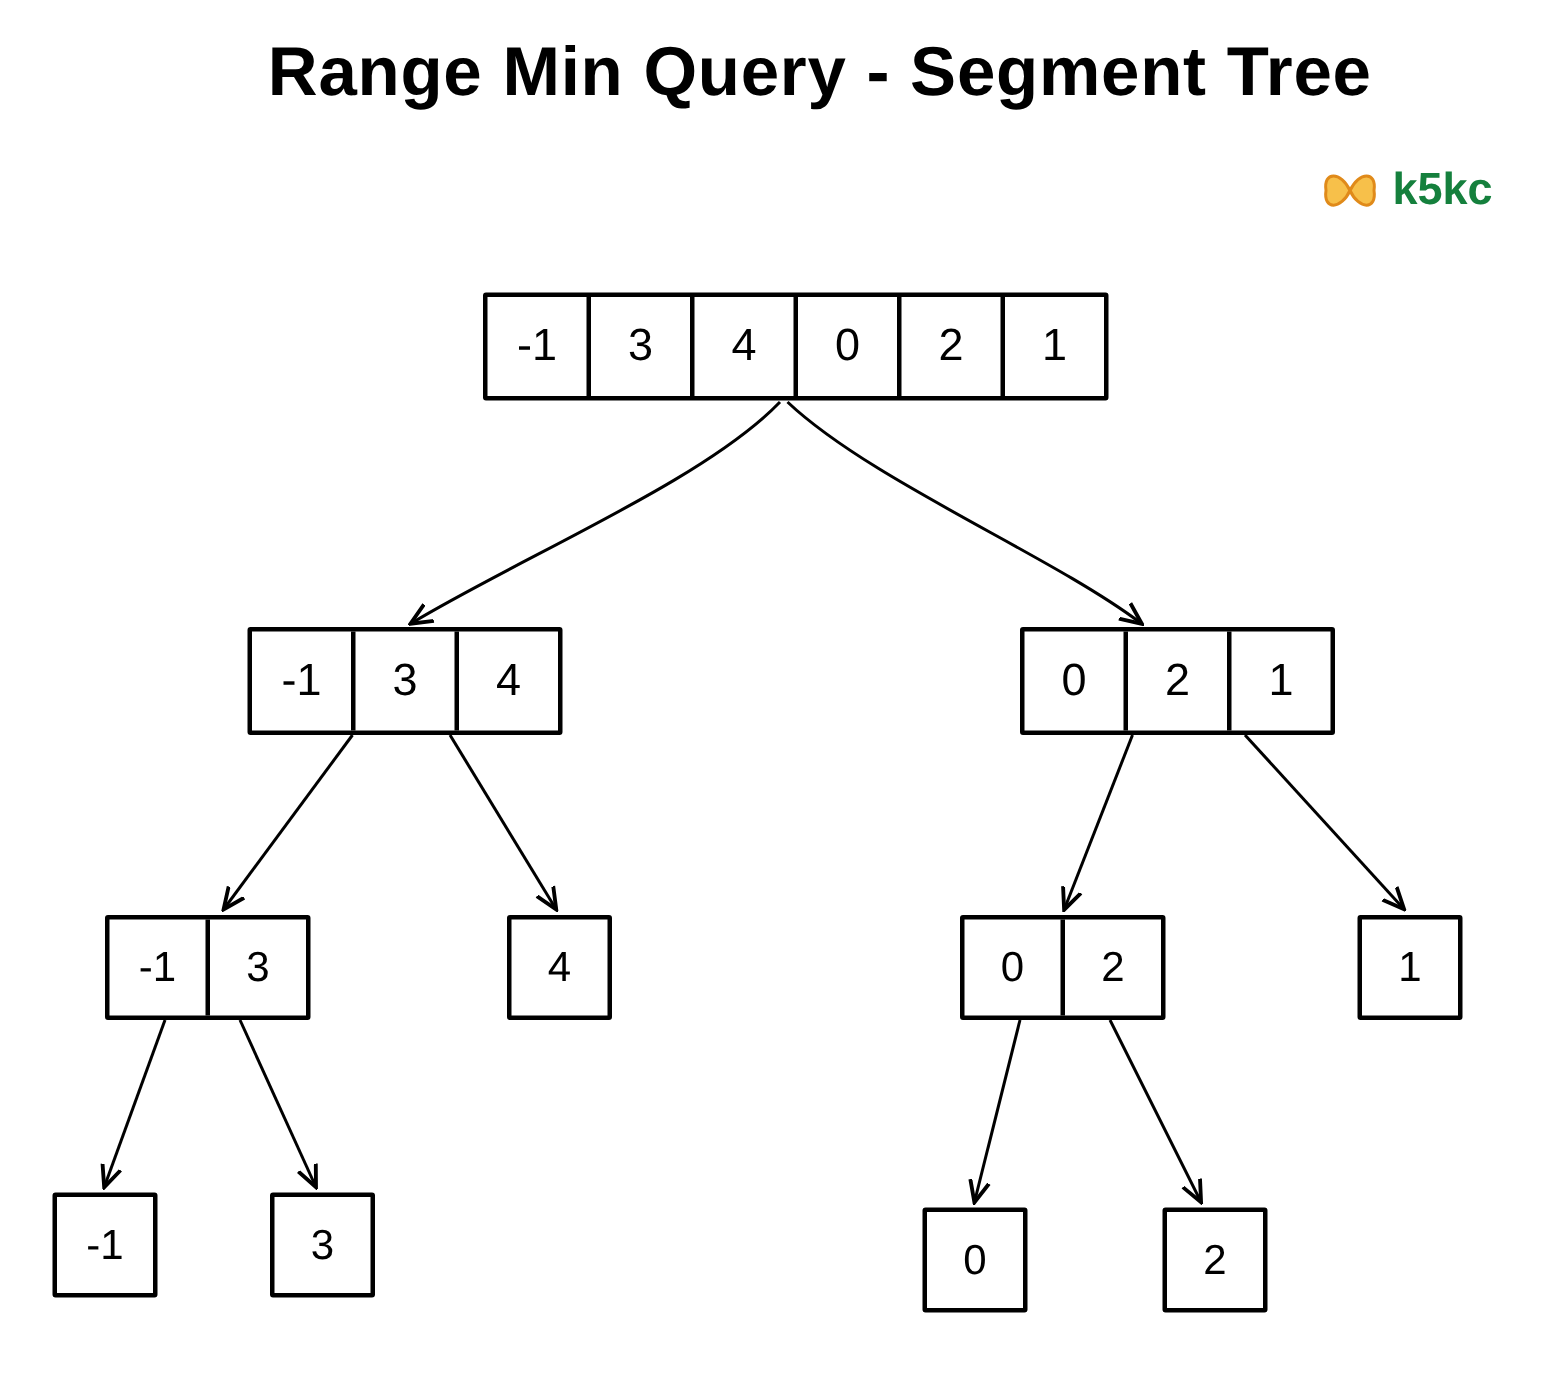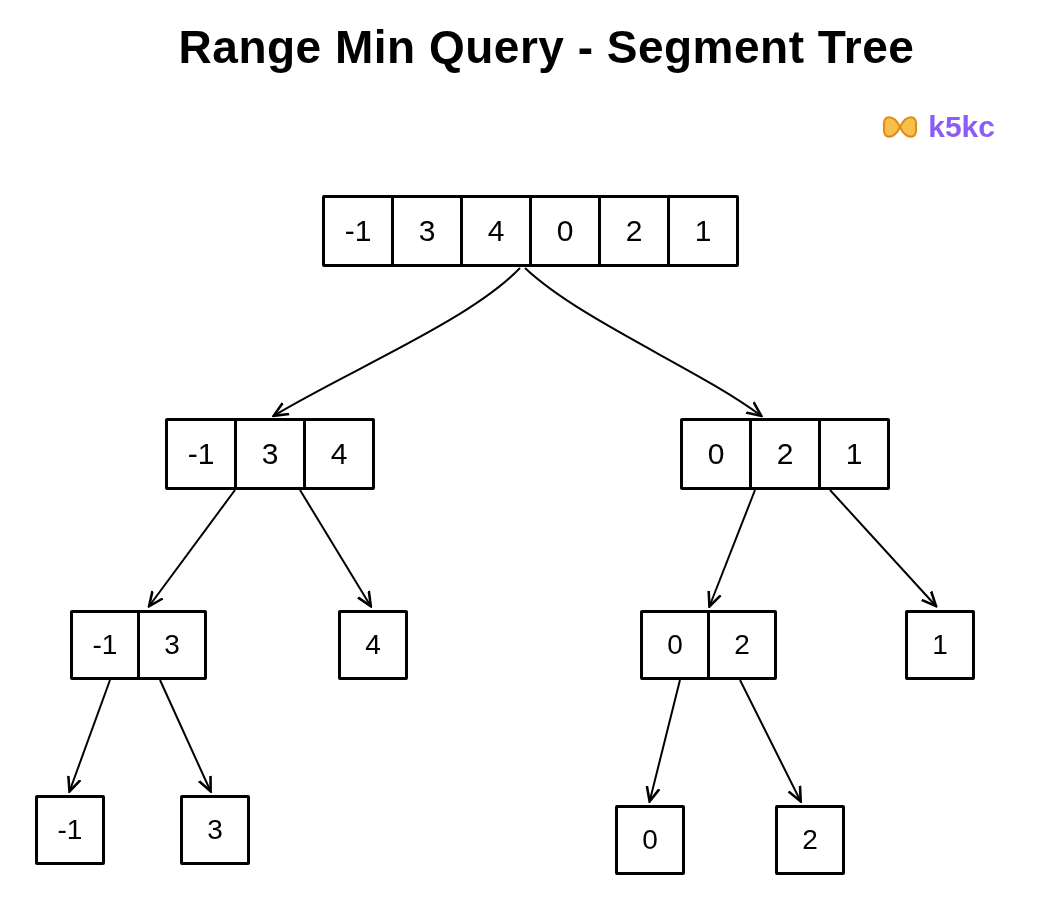--- a/index.html
+++ b/index.html
@@ -29,21 +29,21 @@
     position: absolute;
     top: 110px;
     right: 50px;
     display: flex;
     align-items: center;
     gap: 8px;
   }
   .logo-text {
     font-size: 30px;
     font-weight: 600;
-    color: #8b5cf6;
+    color: #15803d;
   }
   .logo-icon svg { display: block; }
 
   
   .arr {
     position: absolute;
     display: flex;
     border: 3px solid #000;
     border-radius: 2px;
     background: #fff;

